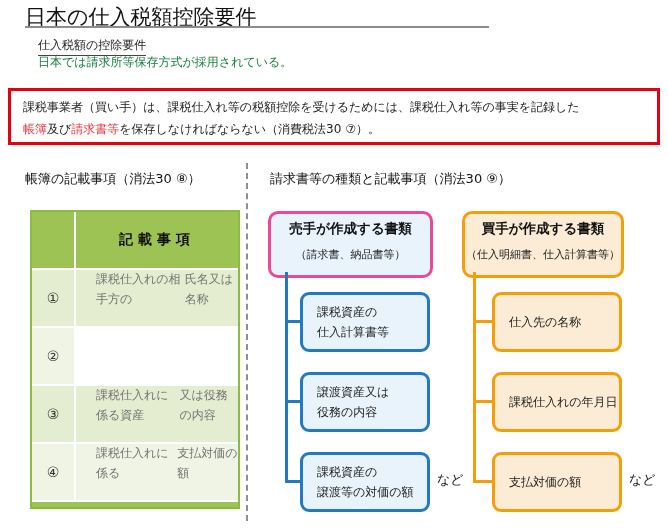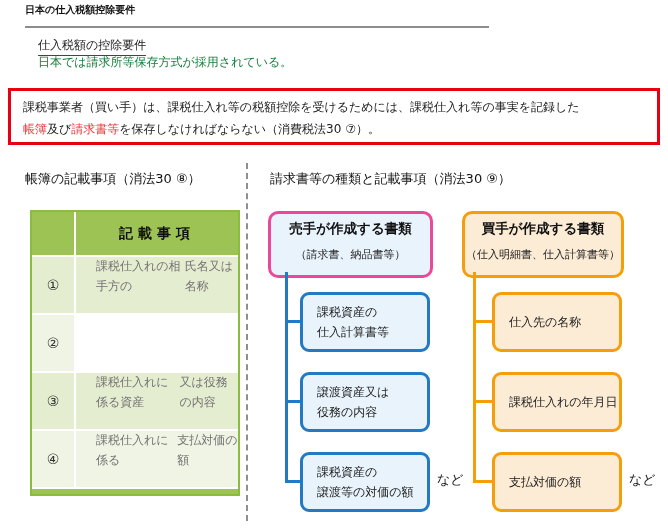--- a/index.html
+++ b/index.html
@@ -2,42 +2,42 @@
 <html><head>
 <meta charset="utf-8">
 <style>
   html,body { margin:0; padding:0; background:#fff; }
   .canvas {
     position:relative; width:668px; height:531px; background:#ffffff;
     font-family:"DejaVu Sans","Liberation Sans",sans-serif; color:#1a1a1a;
     overflow:hidden;
   }
   
-  .page-title { position:absolute; left:25px; top:3px; font-size:10px; font-weight:bold; color:#111; }
+  .page-title { position:absolute; left:25px; top:3px; font-size:21px; font-weight:normal; color:#111; }
   .title-rule { position:absolute; left:25px; top:26px; width:464px; height:2px; background:#8c8c8c; }
   .subtitle  { position:absolute; left:38px; top:37px; font-size:12px; color:#222; border-bottom:1px solid #444; padding-bottom:1px; }
   .intro     { position:absolute; left:38px; top:54px; font-size:12px; color:#15803d; }
 
   
   .notice {
     position:absolute; left:8px; top:88px; width:634px; height:46px;
     border:3px solid #e60012; background:#fff; padding:5px 0 0 12px;
   }
   .notice-line { font-size:12px; line-height:1.85; color:#222; white-space:nowrap; }
   .red-term { color:#e8383d; }
 
   
   .section-heading { position:absolute; font-size:13px; font-weight:normal; color:#111; }
   .heading-left  { left:25px;  top:170px; }
   .heading-right { left:270px; top:170px; }
   .v-divider { position:absolute; left:246px; top:163px; height:358px; width:0; border-left:2px dashed #8f8f8f; }
 
   
   .ledger-table { position:absolute; left:30px; top:210px; width:206px; border:2px solid #8cbb42; background:#fff; }
-  .lt-header { display:flex; height:43px; }
+  .lt-header { display:flex; height:56px; }
   .lt-row    { display:flex; height:56px; margin-top:2px; }
   .lt-no     { width:42px; margin-right:2px; display:flex; align-items:center; justify-content:center; font-size:14px; color:#333; }
   .lt-content{ flex:1; display:flex; flex-direction:row; justify-content:center; padding-left:20px; font-size:12px; line-height:1.65; color:#737373; }
   .lt-green  { background:#9dc355; }
   .lt-htext  { align-items:center; flex-direction:row; justify-content:center; padding-left:0; font-size:14px; font-weight:bold; letter-spacing:5px; color:#111; }
   .bg-a .lt-no, .bg-a .lt-content { background:#e5edd0; }
   .bg-b .lt-no, .bg-b .lt-content { background:#f0f4e5; }
   .lt-footer { height:5px; margin-top:2px; background:#9dc355; }
 
   

